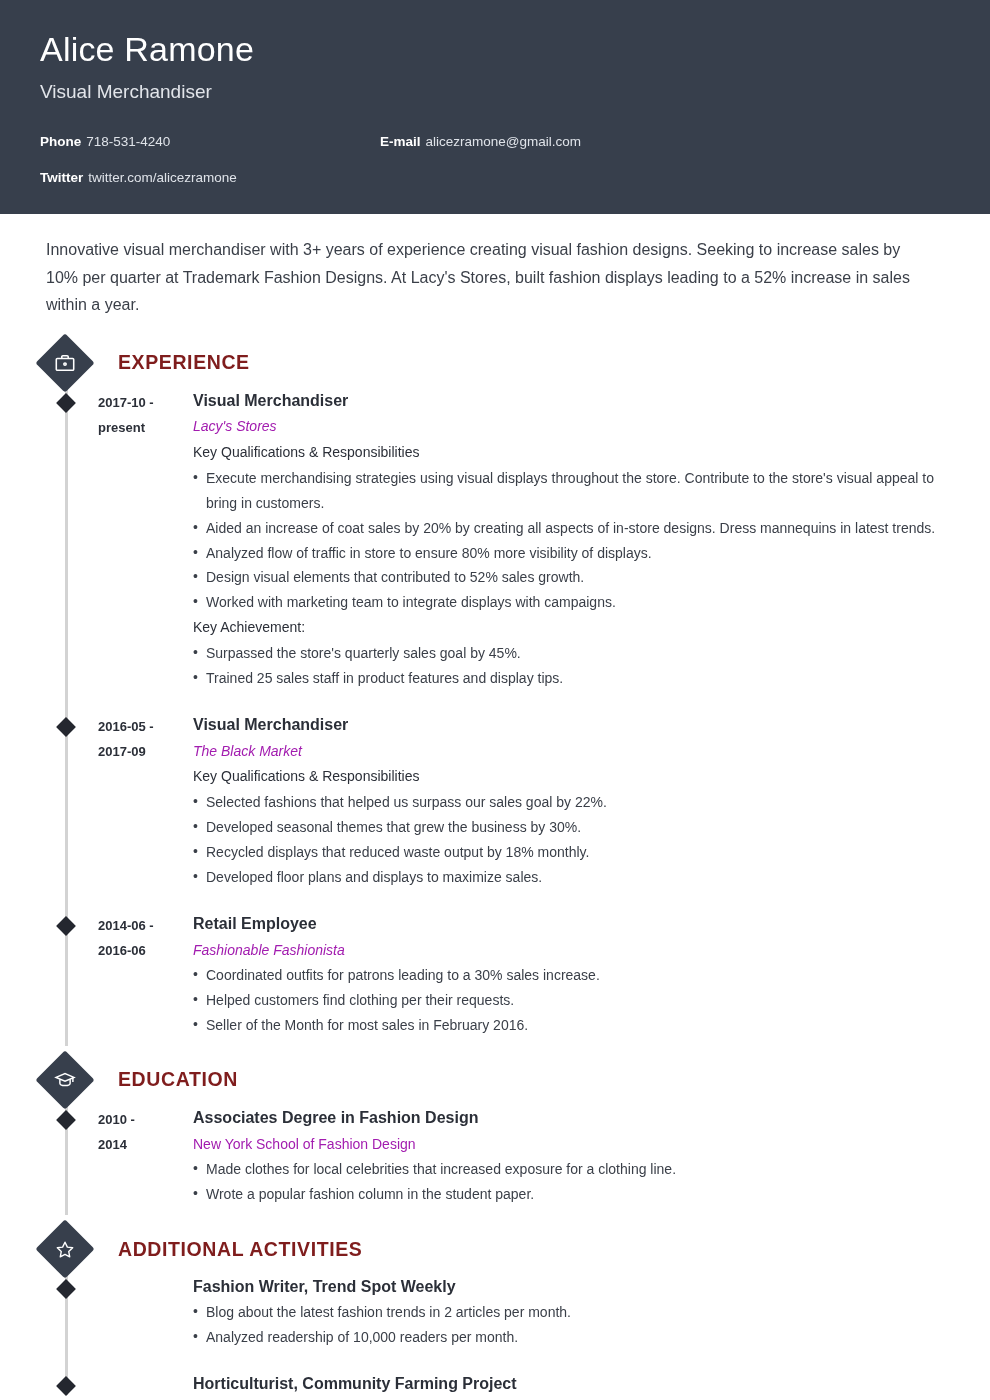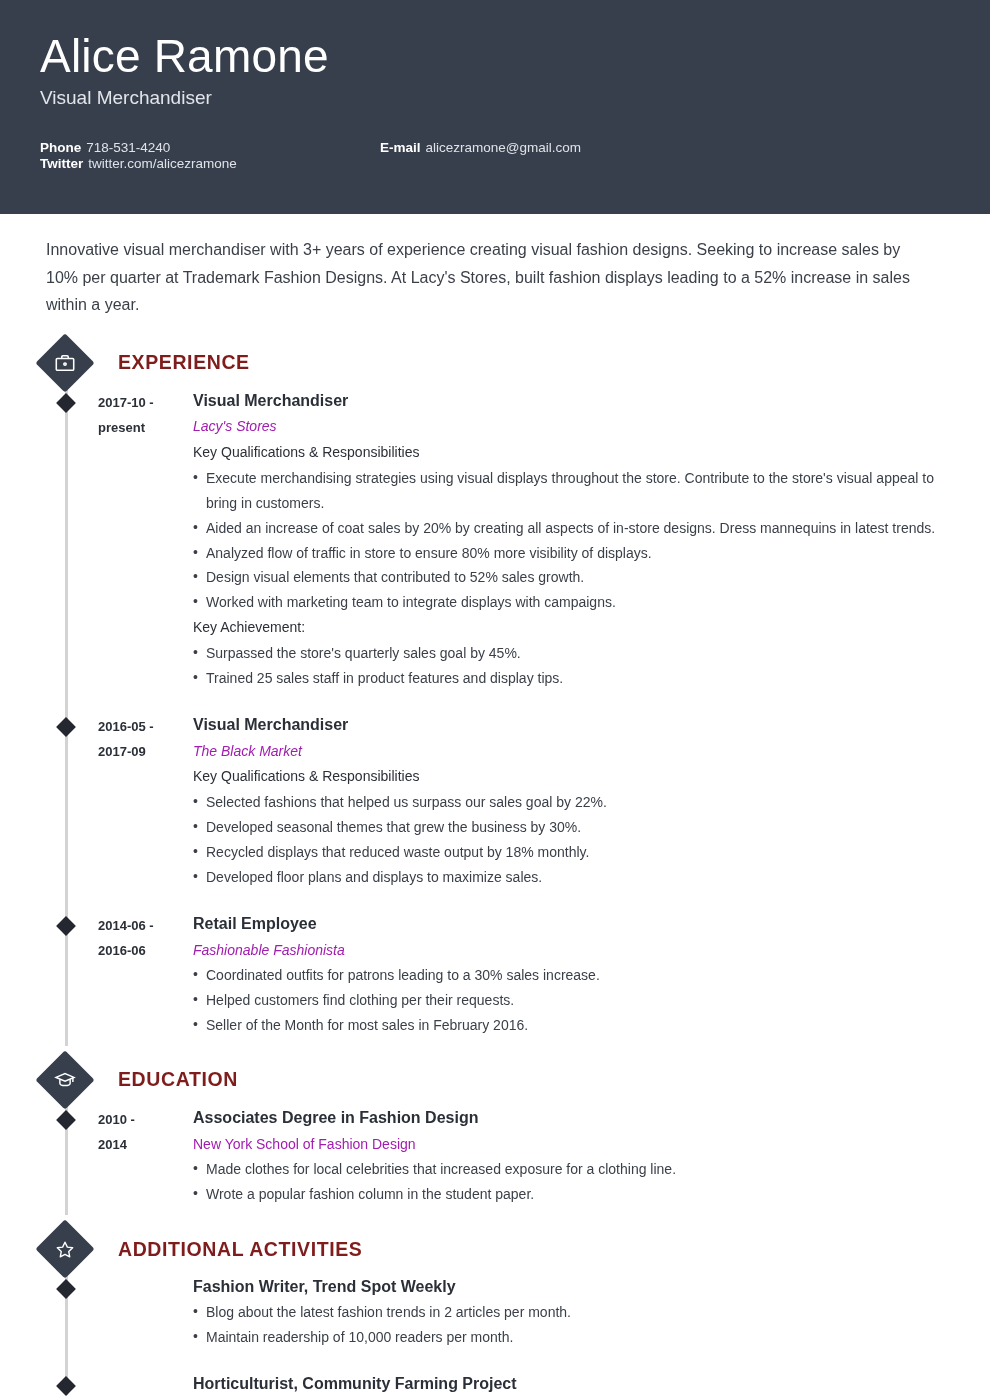--- a/index.html
+++ b/index.html
@@ -16,38 +16,38 @@
     color: #2b2f38;
   }
 
   
   .header {
     background: #373f4c;
     padding: 30px 40px 22px 40px;
     height: 214px;
   }
   .name {
-    font-size: 46px;
+    font-size: 34px;
     font-weight: 400;
     color: #ffffff;
     letter-spacing: 0.2px;
     line-height: 1.15;
-    margin: 0 0 4px 0;
+    margin: 0 0 12px 0;
   }
   .job-title {
     font-size: 19px;
     font-weight: 400;
     color: #e2e5ea;
     margin: 0 0 30px 0;
     line-height: 1.2;
   }
   .contact-grid {
     display: grid;
     grid-template-columns: 340px 1fr;
-    row-gap: 0;
+    row-gap: 20px;
   }
   .contact-item {
     font-size: 13.5px;
     color: #dfe3e9;
     line-height: 1.2;
     white-space: nowrap;
   }
   .contact-label {
     font-weight: bold;
     color: #ffffff;
@@ -334,21 +334,21 @@
     <div class="timeline">
       <div class="entry">
         <span class="diamond"></span>
         <div class="entry-date">
           <div></div>
         </div>
         <div class="entry-body">
           <div class="entry-title">Fashion Writer, Trend Spot Weekly</div>
           <ul class="bullets">
             <li>Blog about the latest fashion trends in 2 articles per month.</li>
-            <li>Maintain readership of 10,000 readers per month.</li>
+            <li>Analyzed readership of 10,000 readers per month.</li>
           </ul>
           <div class="spacer-16"></div>
         </div>
       </div>
 
       <div class="entry">
         <span class="diamond"></span>
         <div class="entry-date">
           <div></div>
         </div>

